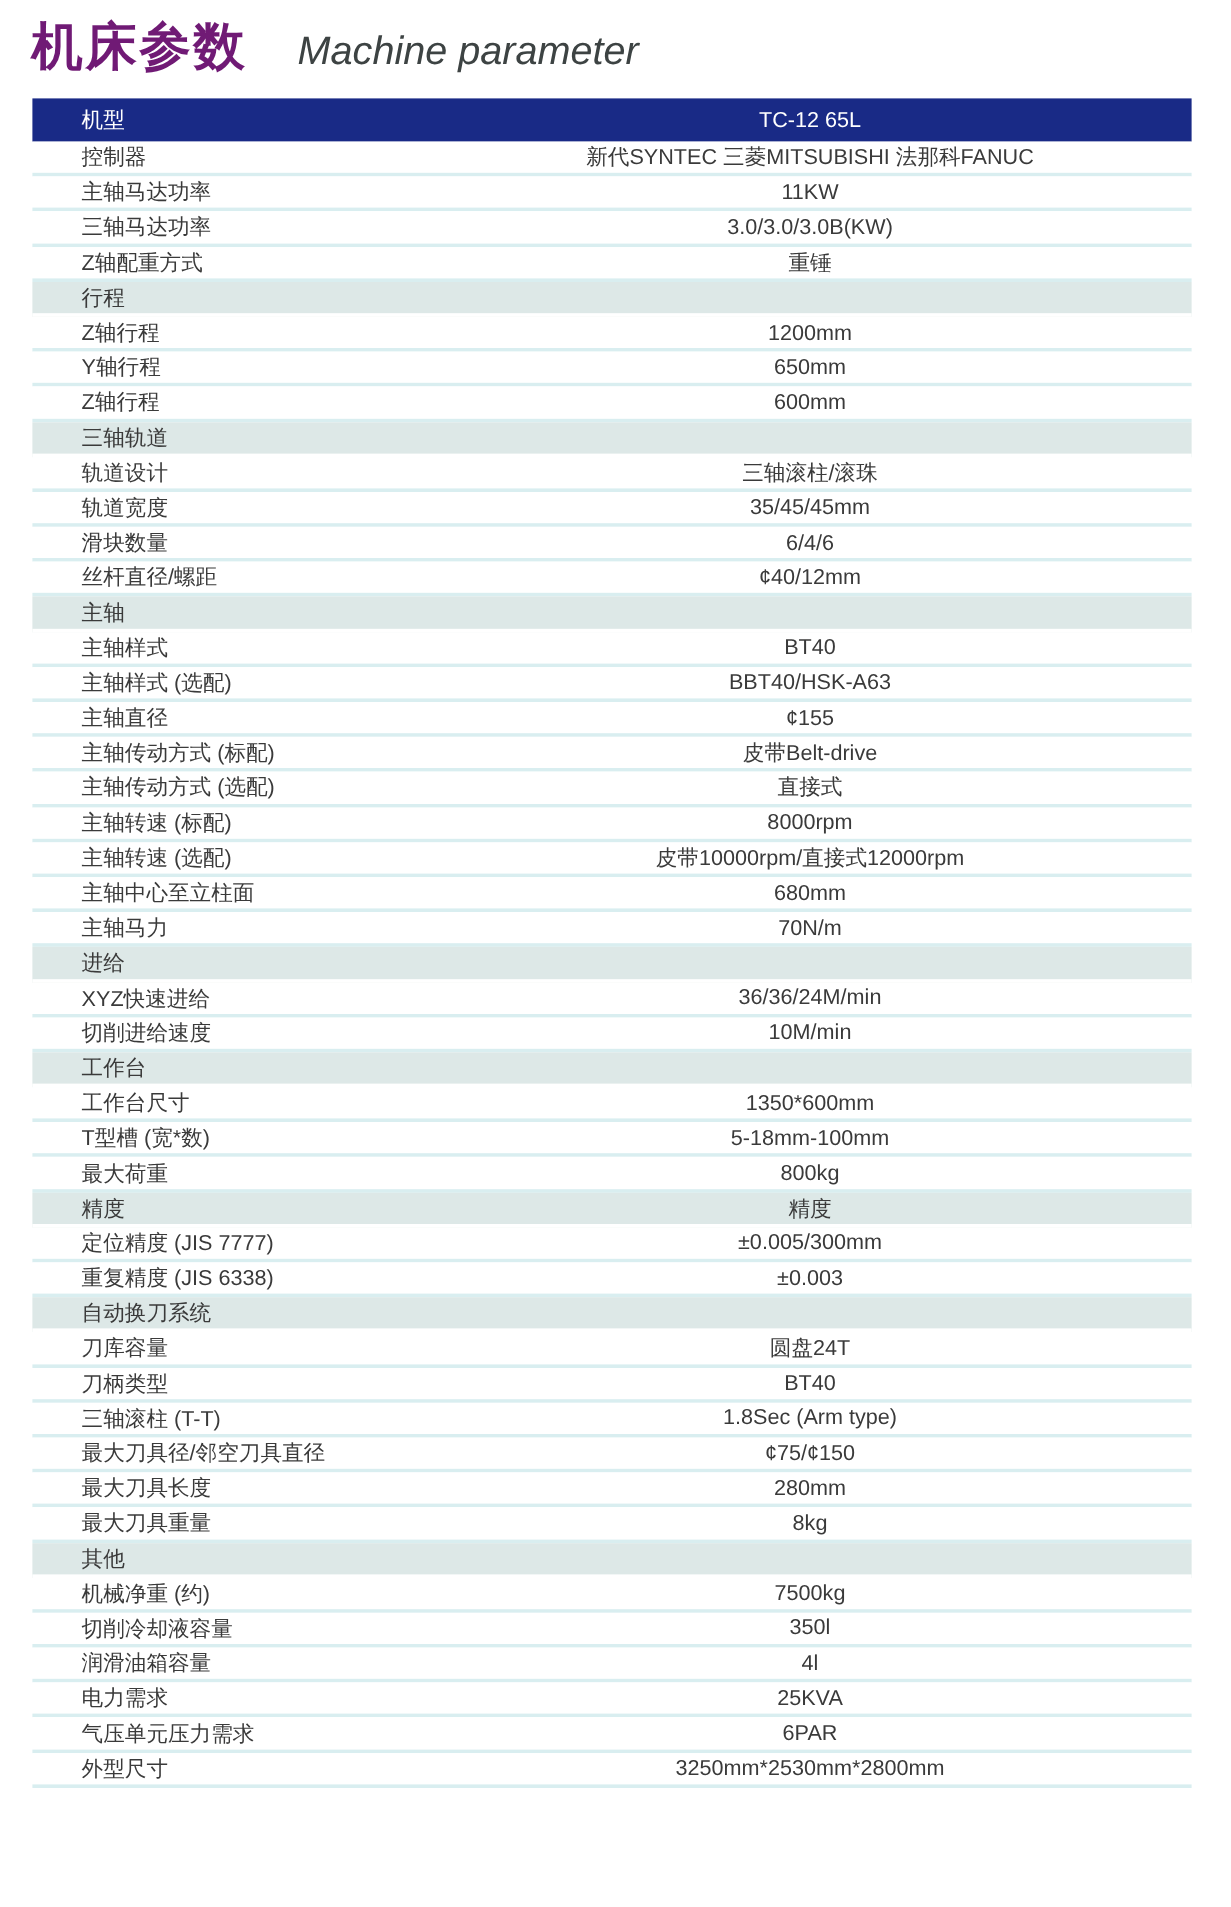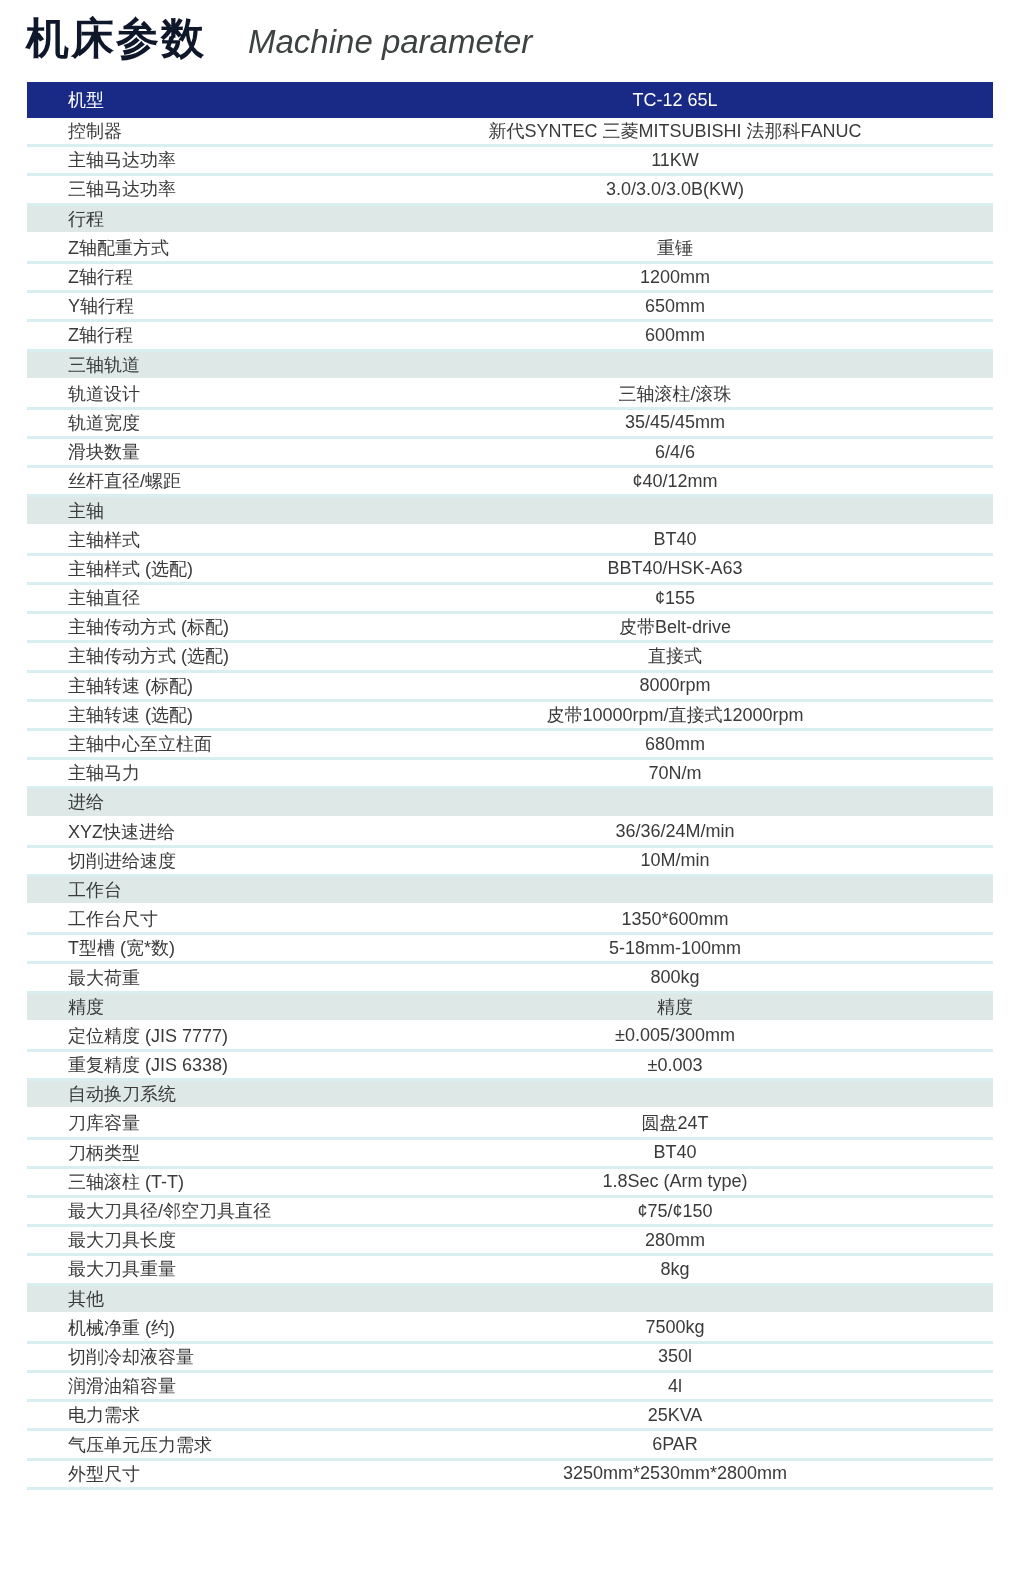--- a/index.html
+++ b/index.html
@@ -21,21 +21,21 @@
 
   .title-row {
     margin: 4px 0 0 26px;
     display: flex;
     align-items: baseline;
     height: 56px;
   }
   .title-zh {
     font-size: 43px;
     font-weight: 800;
-    color: #0f172a;
+    color: #701a75;
     letter-spacing: 2px;
     white-space: nowrap;
   }
   .title-en {
     margin-left: 42px;
     font-size: 33px;
     font-style: italic;
     font-weight: 500;
     color: #3d4343;
     white-space: nowrap;
@@ -102,30 +102,30 @@
   <div class="row">
     <span class="cell-label">主轴马达功率</span>
     <span class="cell-value">11KW</span>
   </div>
 
   <div class="row">
     <span class="cell-label">三轴马达功率</span>
     <span class="cell-value">3.0/3.0/3.0B(KW)</span>
   </div>
 
-  <div class="row section">
-    <span class="cell-label">行程</span>
-    <span class="cell-value"></span>
-  </div>
-
   <div class="row">
     <span class="cell-label">Z轴配重方式</span>
     <span class="cell-value">重锤</span>
   </div>
 
+  <div class="row section">
+    <span class="cell-label">行程</span>
+    <span class="cell-value"></span>
+  </div>
+
   <div class="row">
     <span class="cell-label">Z轴行程</span>
     <span class="cell-value">1200mm</span>
   </div>
 
   <div class="row">
     <span class="cell-label">Y轴行程</span>
     <span class="cell-value">650mm</span>
   </div>
 

